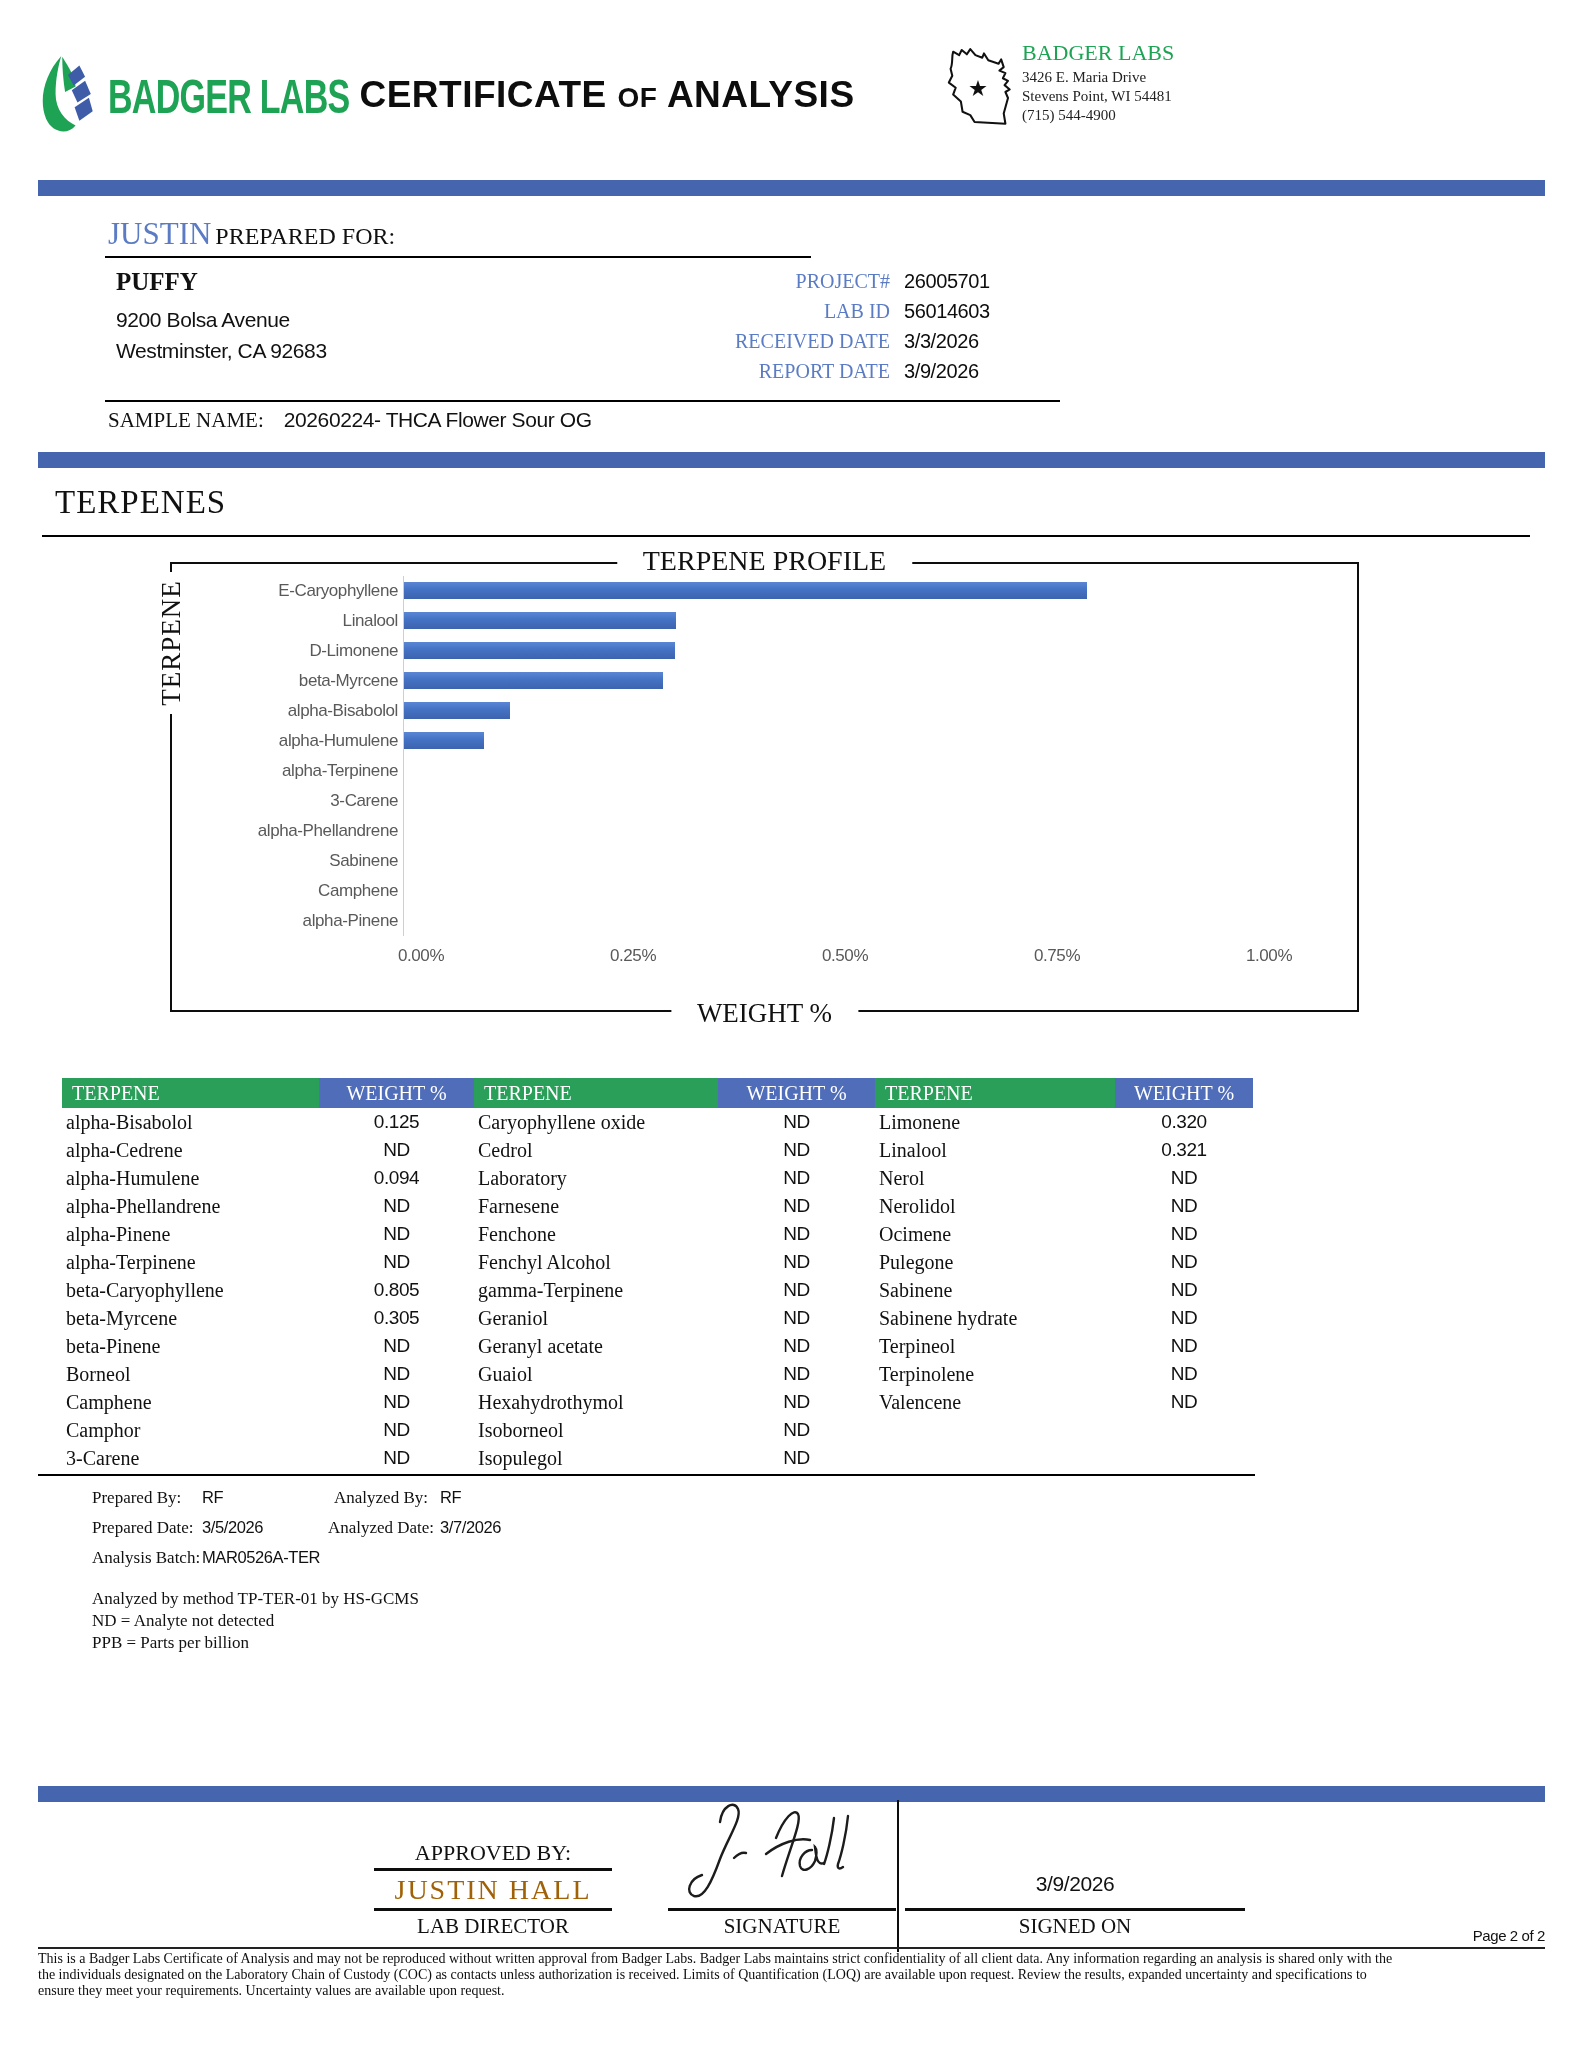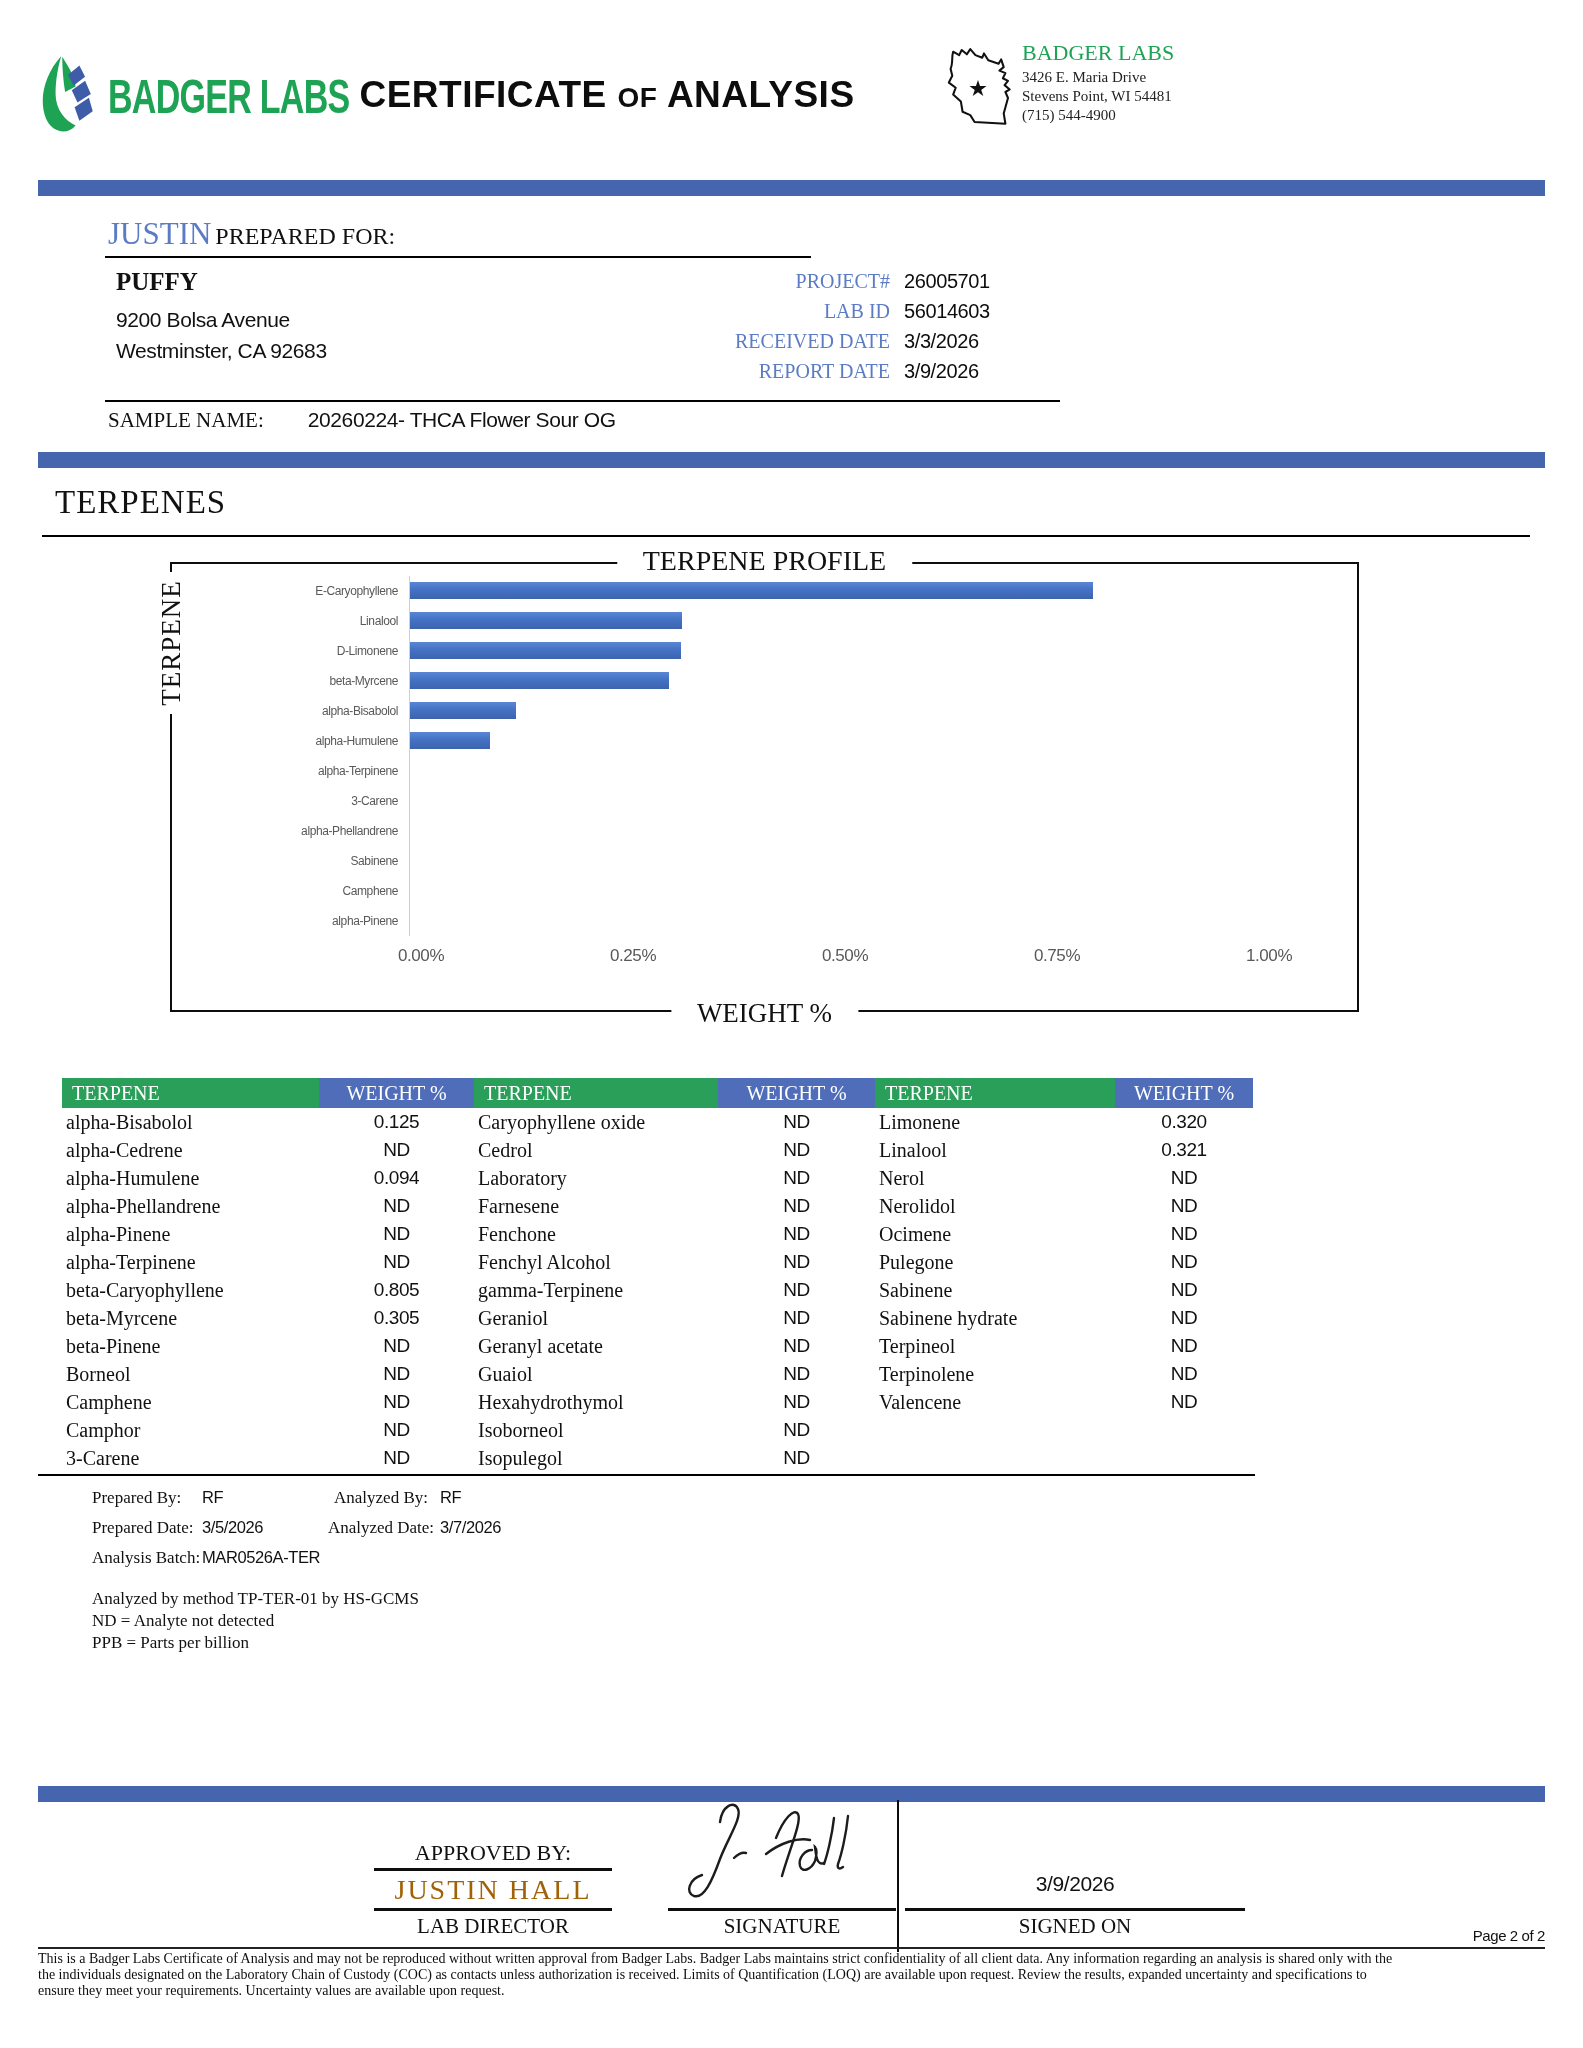--- a/index.html
+++ b/index.html
@@ -24,38 +24,38 @@
   
   .report-heading{left:108px;top:216px;white-space:nowrap;}
   .report-word{color:#5B7CC4;font-size:31px;}
   .prepared-word{color:#111;font-size:24px;}
   .rule{border-top:2.5px solid #000;height:0;}
   .client-name{font-weight:bold;font-size:25px;margin-bottom:8px;}
   .client-line{font-size:21px;line-height:31px;}
   .meta-row{display:flex;height:30px;align-items:baseline;}
   .meta-label{width:290px;text-align:right;color:#5B7CC4;font-size:20px;font-family:"Liberation Serif",serif;}
   .meta-value{margin-left:14px;font-size:20px;color:#0d0d0d;}
-  .sample-row{left:108px;top:408px;display:flex;gap:44px;align-items:baseline;}
+  .sample-row{left:108px;top:408px;display:flex;gap:20px;align-items:baseline;}
   .sample-label{font-size:21px;}
   .sample-value{font-size:21px;}
 
   
   .terpenes-h{left:55px;top:484px;font-size:33px;letter-spacing:1px;}
 
   
   .chart-box{left:170px;top:562px;width:1185px;height:446px;border:2.5px solid #0d0d0d;}
   .chart-title{position:absolute;top:-19px;left:50%;transform:translateX(-50%);background:#fff;
                padding:0 26px;font-size:28px;white-space:nowrap;}
   .chart-xlab{position:absolute;bottom:-19px;left:50%;transform:translateX(-50%);background:#fff;
               padding:0 26px;font-size:27px;white-space:nowrap;}
   .chart-ylab{position:absolute;left:-72px;top:64px;width:142px;height:30px;transform:rotate(-90deg);
               background:#fff;text-align:center;font-size:27px;letter-spacing:1px;}
   #chart-rows{position:absolute;left:0;top:12px;right:0;}
   .crow{display:flex;align-items:center;height:30px;}
-  .clabel{width:226px;text-align:right;padding-right:11px;font-size:12px;color:#595959;}
+  .clabel{width:226px;text-align:right;padding-right:5px;font-size:17px;color:#595959;}
   .ctrack{position:relative;width:880px;height:30px;border-left:1.5px solid #cfcfcf;}
   .cbar{position:absolute;left:0;top:6px;height:17px;
         background:linear-gradient(180deg,#5a86d4 0%,#4472C4 45%,#3d63ad 100%);}
   .ctick{position:absolute;top:382px;transform:translateX(-50%);font-size:17px;color:#595959;}
 
   
   .rtable{left:62px;top:1078px;width:1191px;}
   .trow,.thead{display:grid;grid-template-columns:257px 155px 244px 157px 240px 138px;}
   .thc{height:30px;line-height:30px;color:#fff;font-size:20px;}
   .th-name{background:#2A9F59;padding-left:10px;}

